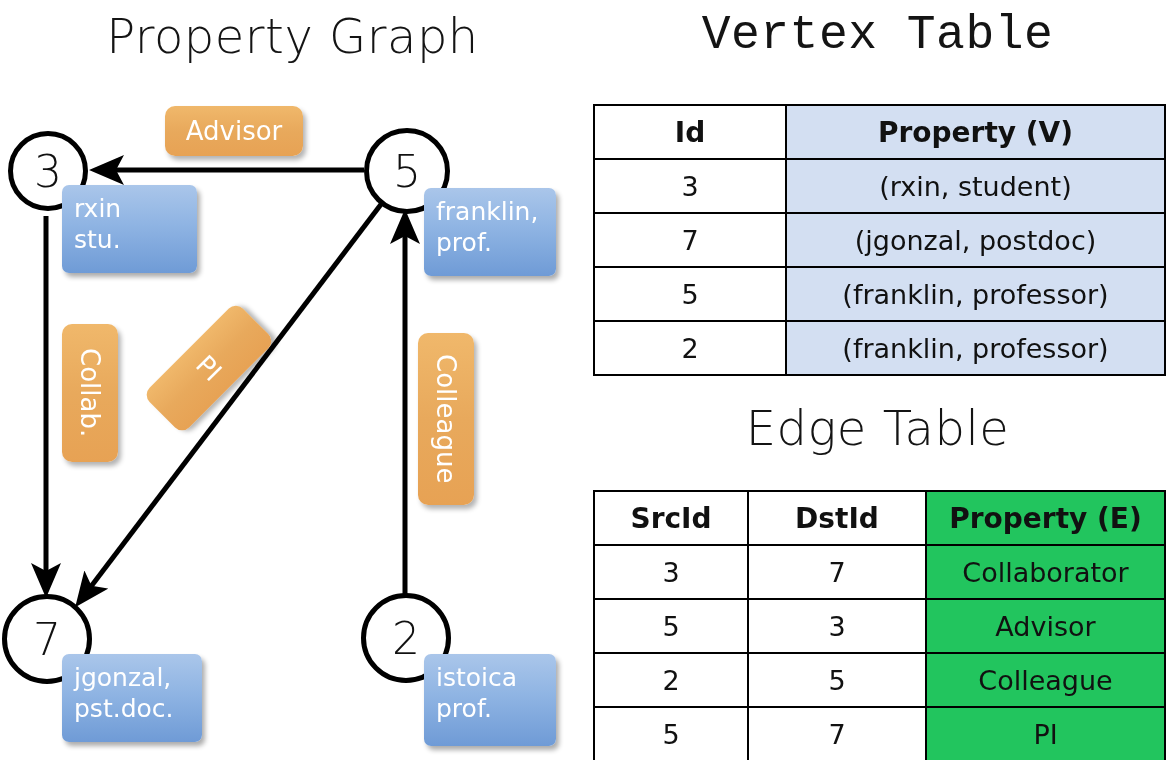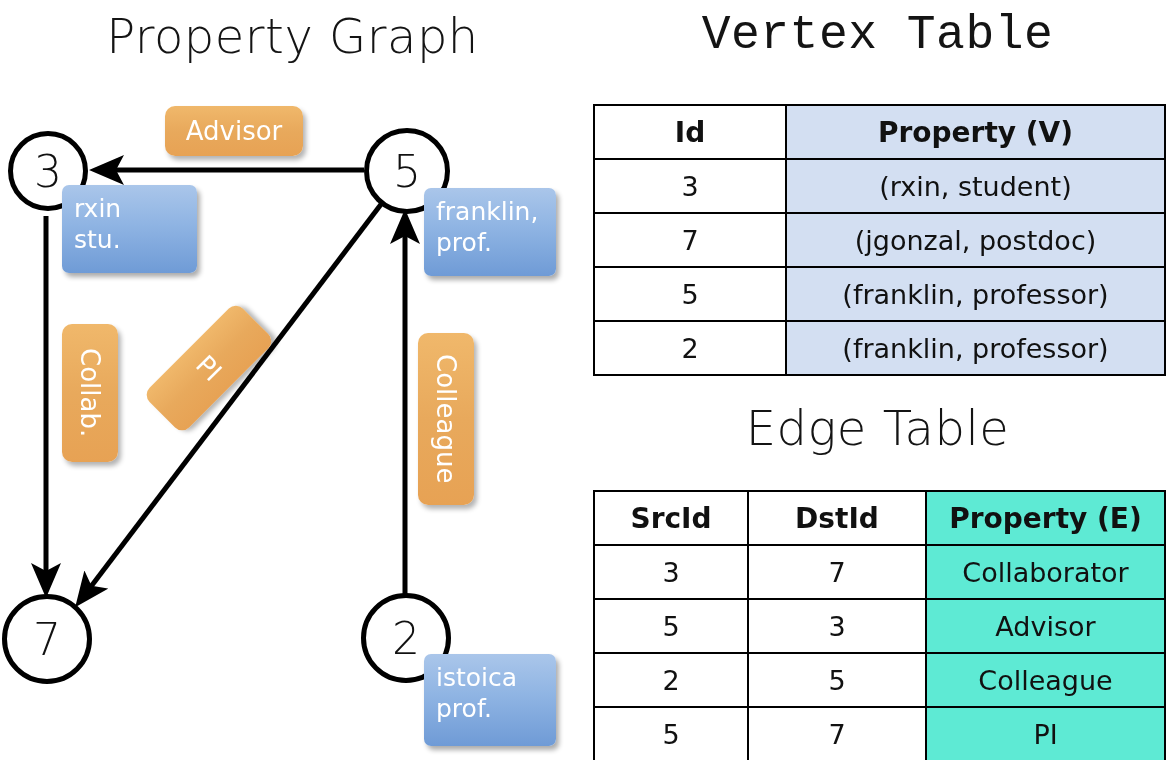--- a/index.html
+++ b/index.html
@@ -123,21 +123,21 @@
 
   #vertex-table { left: 593px; top: 104px; width: 573px; }
   #vertex-table th, #vertex-table td { height: 52px; }
   #vertex-table .col-id   { width: 190px; background: #ffffff; }
   #vertex-table .col-prop { background: #d3dff2; }
 
   #edge-table { left: 593px; top: 490px; width: 573px; }
   #edge-table th, #edge-table td { height: 52px; }
   #edge-table .col-src { width: 152px; background: #ffffff; border-radius: 26px; }
   #edge-table .col-dst { width: 176px; background: #ffffff; }
-  #edge-table .col-prop { background: #5eead4; }
+  #edge-table .col-prop { background: #22c55e; }
 </style>
 </head>
 <body>
 
 <div class="title" id="title-property-graph">Property Graph</div>
 <div class="title" id="title-vertex-table">Vertex Table</div>
 <div class="title" id="title-edge-table">Edge Table</div>
 
 <div id="graph-canvas">
 
@@ -171,20 +171,24 @@
   </div>
 
   <div class="prop-box" style="left:62px; top:185px; width:135px; height:88px;">
     <div>rxin</div>
     <div>stu.</div>
   </div>
   <div class="prop-box" style="left:424px; top:188px; width:132px; height:88px;">
     <div>franklin,</div>
     <div>prof.</div>
   </div>
+  <div class="prop-box" style="left:62px; top:654px; width:140px; height:88px;">
+    <div>jgonzal,</div>
+    <div>pst.doc.</div>
+  </div>
   <div class="prop-box" style="left:424px; top:654px; width:132px; height:92px;">
     <div>istoica</div>
     <div>prof.</div>
   </div>
 
   <div class="edge-label" style="left:165px; top:106px; width:138px; height:50px;">
     <span>Advisor</span>
   </div>
 
   <div class="edge-label vertical" style="left:62px; top:324px; width:56px; height:138px;">

